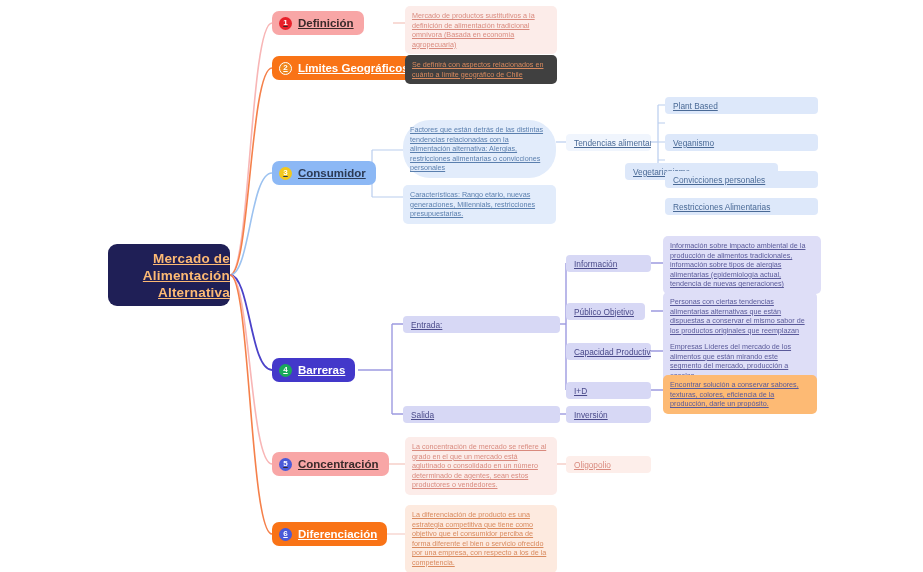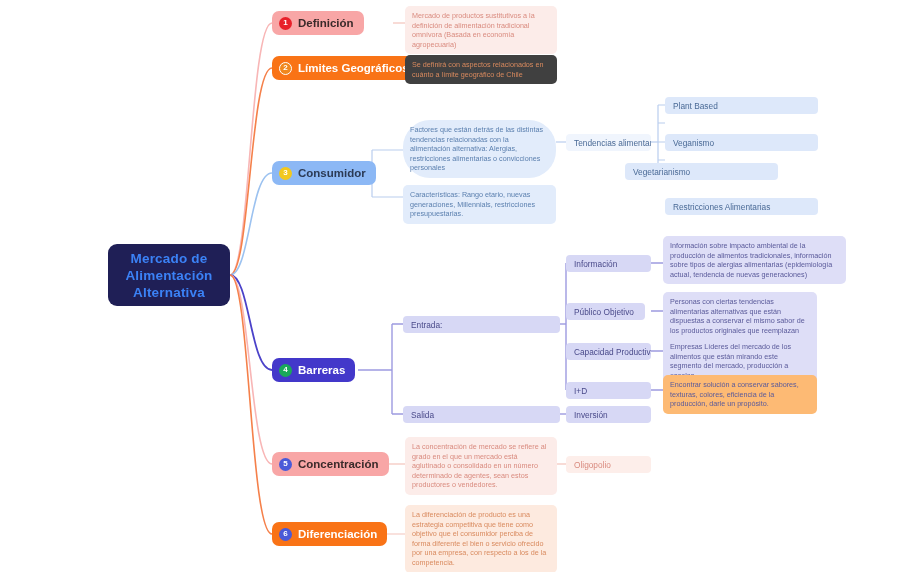--- a/index.html
+++ b/index.html
@@ -6,28 +6,28 @@
   html, body {
     width: 923px; height: 572px;
     background: #ffffff;
     font-family: "Liberation Sans", sans-serif;
     overflow: hidden;
   }
   #canvas { position: relative; width: 923px; height: 572px; }
 
   svg.links { position: absolute; left: 0; top: 0; width: 923px; height: 572px; pointer-events: none; }
 
-  .node { position: absolute; border-radius: 7px; display: flex; align-items: center; }
+  .node { position: absolute; border-radius: 7px; display: flex; align-items: center; text-decoration: underline; }
 
   
   #central {
     left: 108px; top: 244px; width: 122px; height: 62px;
     background: #1f1f56; border-radius: 9px;
-    justify-content: center; text-align: center;
-    color: #3b82f6; font-size: 13.5px; font-weight: bold; line-height: 17px;
+    justify-content: center; text-align: right;
+    color: #fdba74; font-size: 13.5px; font-weight: bold; line-height: 17px;
     letter-spacing: .2px;
   }
 
   
   .branch {
     height: 24px; padding: 0 10px 0 7px;
     font-size: 11.5px; font-weight: bold; color: #ffffff;
     gap: 6px; white-space: nowrap;
   }
   .badge {
@@ -136,37 +136,40 @@
   </div>
   <div class="node sub" style="left:625px; top:115px; width:153px; background:#dde8fa; color:#4a6a96;margin-top:48px;">
     <span>Vegetarianismo</span>
   </div>
   <div class="node sub" style="left:665px; top:134px; width:153px; background:#dde8fa; color:#4a6a96;">
     <span>Veganismo</span>
   </div>
   <div class="node sub" style="left:665px; top:152px; width:153px; background:#dde8fa; color:#4a6a96;margin-top:46px;">
     <span>Restricciones Alimentarias</span>
   </div>
+  <div class="node sub" style="left:665px; top:171px; width:153px; background:#dde8fa; color:#4a6a96;">
+    <span>Convicciones personales</span>
+  </div>
 
   <div class="node branch" style="left:272px; top:358px; background:#4338ca; color:#ffffff;">
     <span class="badge" style="background:#1aa85a;">4</span>
     <span>Barreras</span>
   </div>
 
   <div class="node sub" style="left:403px; top:316px; width:157px; background:#d7d8f5; color:#4a4a8a;">
     <span>Entrada:</span>
   </div>
   <div class="node sub" style="left:403px; top:406px; width:157px; background:#d7d8f5; color:#4a4a8a;">
     <span>Salida</span>
   </div>
 
   <div class="node sub" style="left:566px; top:255px; width:85px; background:#d7d8f5; color:#4a4a8a;">
     <span>Información</span>
   </div>
-  <div class="node detail" style="left:663px; top:236px; width:183px; background:#dedef7; color:#5a5a9a;">
+  <div class="node detail" style="left:663px; top:236px; width:158px; background:#dedef7; color:#5a5a9a;">
     <span>Información sobre impacto ambiental de la producción de alimentos tradicionales, información sobre tipos de alergias alimentarias (epidemiología actual, tendencia de nuevas generaciones)</span>
   </div>
 
   <div class="node sub" style="left:566px; top:303px; width:79px; background:#d7d8f5; color:#4a4a8a;">
     <span>Público Objetivo</span>
   </div>
   <div class="node detail" style="left:663px; top:292px; width:154px; background:#dedef7; color:#5a5a9a;">
     <span>Personas con ciertas tendencias alimentarias alternativas que están dispuestas a conservar el mismo sabor de los productos originales que reemplazan por sustitutos.(Marketing)</span>
   </div>
 

